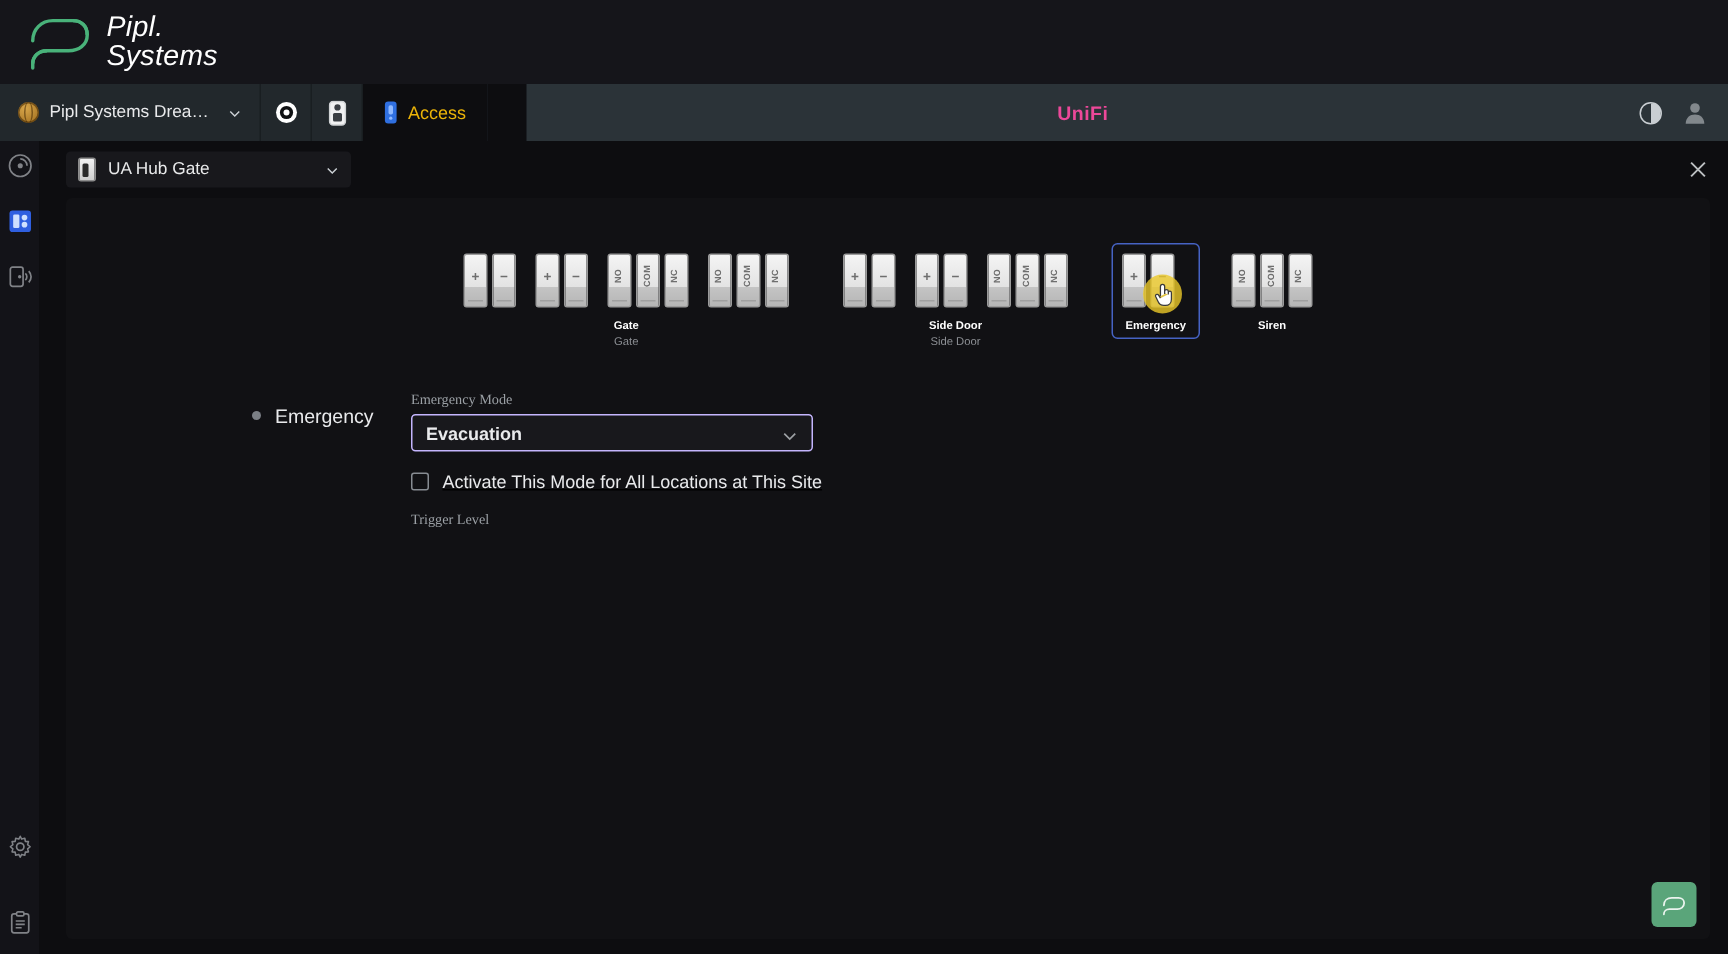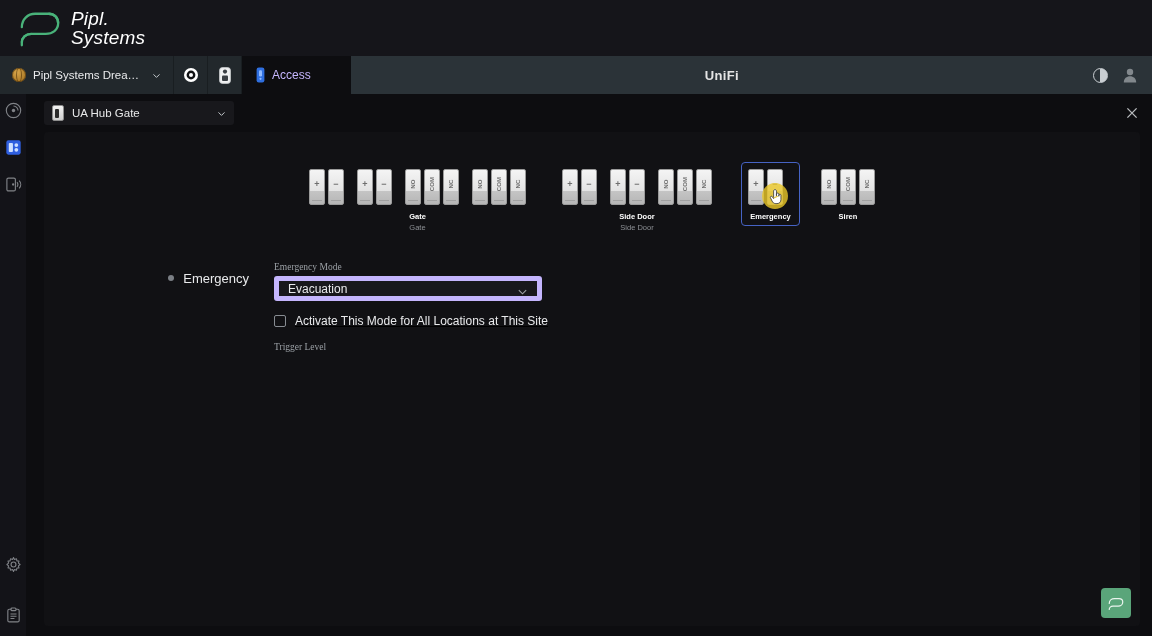--- a/index.html
+++ b/index.html
@@ -48,24 +48,24 @@
   .chev svg { display: block; }
 
   .tb-icon-cell {
     width: 34px; display: flex; align-items: center; justify-content: center;
     background: #22282c; border-right: 1px solid #191e21;
   }
   .tb-tab {
     display: flex; align-items: center; gap: 7px; padding: 0 14px;
     background: #0d0d10;
   }
-  .tb-tab-label { color: #c4b5fd; font-size: 12px; }
+  .tb-tab-label { color: #eab308; font-size: 12px; }
   .tb-spacer-dark { width: 26px; background: #0d0d10; }
   .tb-mid { flex: 1; display: flex; align-items: center; justify-content: center; position: relative; }
-  .tb-title { color: #e5e5e5; font-size: 13px; font-weight: bold; letter-spacing: .3px; }
+  .tb-title { color: #ec4899; font-size: 13px; font-weight: bold; letter-spacing: .3px; }
   .tb-right { display: flex; align-items: center; gap: 14px; padding-right: 14px; }
   .half-moon {
     width: 15px; height: 15px; border-radius: 50%;
     border: 1.6px solid #c9ced2;
     background: linear-gradient(90deg, transparent 50%, #c9ced2 50%);
   }
   .avatar-ico { width: 16px; height: 16px; opacity: .55; }
 
   
   .body-row { display: flex; height: 542px; }
@@ -155,21 +155,22 @@
   .radio-row { display: inline-flex; align-items: center; gap: 9px; }
   .radio-dot {
     width: 6px; height: 6px; border-radius: 50%; background: #7b7f85; flex: none;
   }
   .radio-lbl { color: #e9eaec; font-size: 13px; }
   .form-right { margin-left: 25px; width: 268px; }
   .field-label { color: #9ba0a5; font-size: 9.5px; margin-bottom: 4px; font-family: Liberation Serif, serif; }
   .sel {
     height: 25px; background: #18181c; border-radius: 3px;
     display: flex; align-items: center; padding: 0 9px; cursor: pointer;
-    border: 5px solid #c4b5fd;
+    border: 1px solid #c4b5fd;
+    font-weight: bold;
   }
   .sel-val { color: #e9eaec; font-size: 12px; flex: 1; }
   .sel-chev { width: 11px; height: 11px; opacity: .75; }
   .check-row {
     display: flex; align-items: center; gap: 9px; margin: 13px 0 14px;
     cursor: pointer;
     text-decoration: underline;
   }
   .cbox {
     width: 12px; height: 12px; border: 1px solid #878c92;

